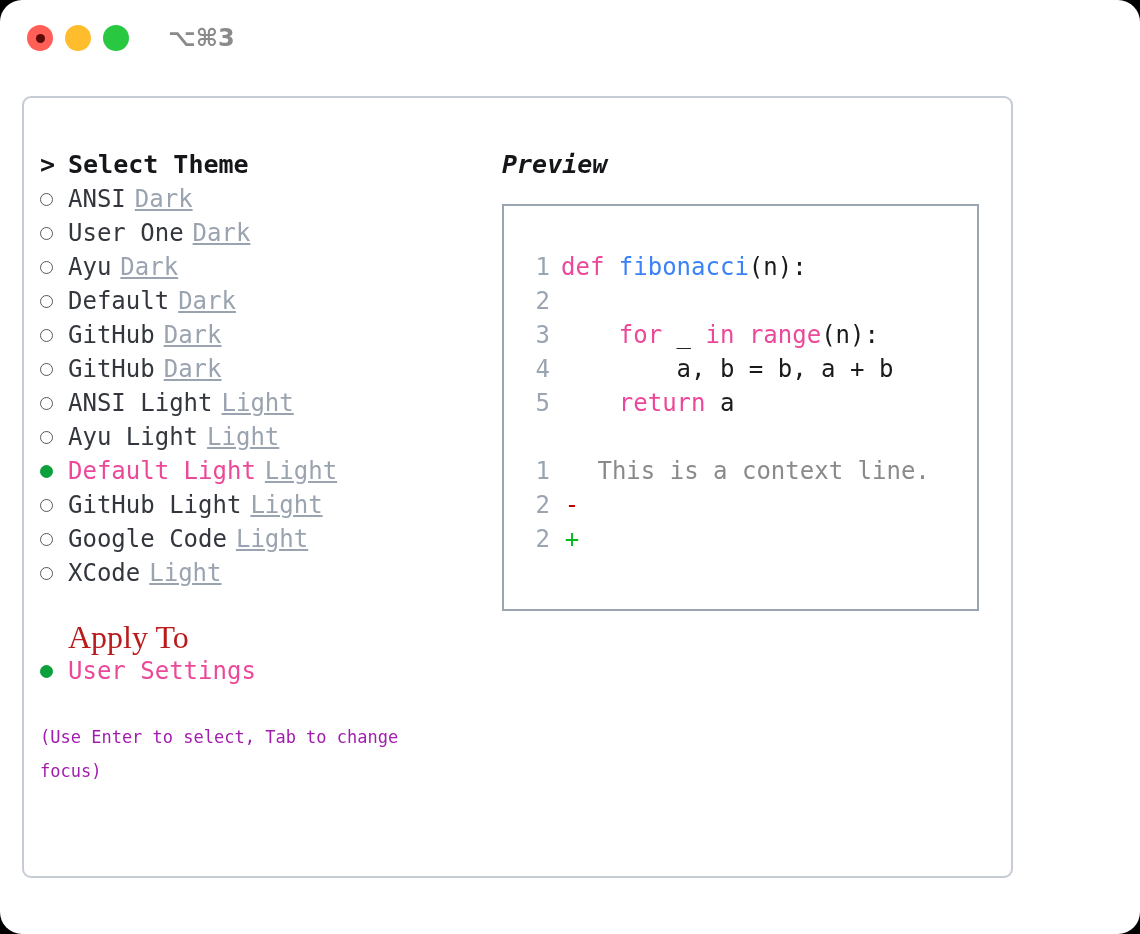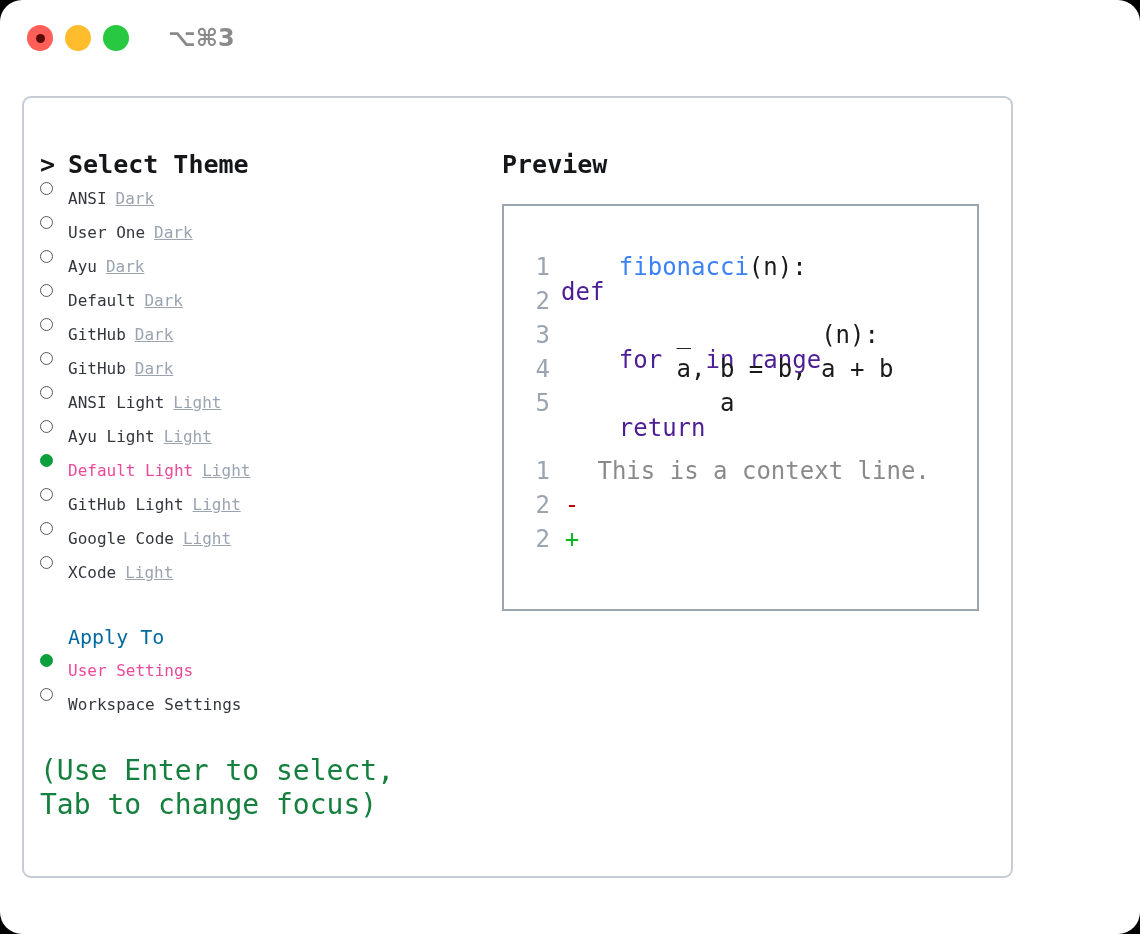--- a/index.html
+++ b/index.html
@@ -103,24 +103,24 @@
     white-space: pre;
     display: flex;
     align-items: baseline;
   }
   .list-header .caret {
     display: inline-block;
     width: 28px;
   }
   .opt-row {
     display: flex;
-    align-items: flex-start;
+    align-items: center;
     line-height: 34px;
     height: 34px;
-    font-size: 16px;
+    font-size: 24px;
     white-space: pre;
     color: #33373d;
   }
   .marker {
     width: 28px;
     flex: 0 0 28px;
     display: flex;
     align-items: center;
   }
   .radio {
@@ -138,43 +138,45 @@
   .opt-label { color: #33373d; }
   .opt-row.selected .opt-label { color: #ec4899; }
   .opt-variant {
     color: #9aa3b0;
     margin-left: 9px;
     text-decoration: underline;
   }
   
   #apply-group { margin-top: 30px; }
   .group-title {
-    font-size: 20px;
-    color: #0369a1;
+    font-size: 32px;
+    color: #b91c1c;
     line-height: 34px;
     height: 34px;
     padding-left: 28px;
     white-space: pre;
+    font-family: Liberation Serif, serif;
   }
   
   #hint {
     margin-top: 32px;
-    font-size: 28px;
-    color: #15803d;
+    font-size: 17px;
+    color: #a21caf;
     line-height: 34px;
     width: 410px;
     white-space: pre-wrap;
   }
   
   .preview-title {
     font-size: 25px;
     font-weight: bold;
     color: #14161a;
     line-height: 34px;
     white-space: pre;
+    font-style: italic;
   }
   #preview-box {
     margin-top: 22px;
     width: 477px;
     height: 407px;
     border: 2px solid #9aa5b1;
     box-sizing: border-box;
     background: #ffffff;
     padding: 44px 0 0 0;
   }
@@ -187,21 +189,21 @@
     padding-left: 16px;
   }
   .lineno {
     width: 30px;
     flex: 0 0 30px;
     text-align: right;
     color: #9aa5b1;
     margin-right: 11px;
   }
   .code-text { color: #1a1a1a; }
-  .kw { color: #4c1d95; margin-top: 25px; }
+  .kw { color: #ec4899; }
   .fn { color: #3b82f6; }
   .blank-line { height: 34px; }
   .sign {
     width: 22px;
     flex: 0 0 22px;
     text-align: center;
   }
   .diff-ctx, .diff-ctx .sign { color: #8a8a8a; }
   .diff-del, .diff-del .sign { color: #c40000; }
   .diff-add, .diff-add .sign { color: #0ab81f; }
@@ -241,21 +243,20 @@
           <div class="opt-row selected"><span class="marker"><span class="radio filled"></span></span><span class="opt-label">Default Light</span><span class="opt-variant">Light</span></div>
           <div class="opt-row"><span class="marker"><span class="radio"></span></span><span class="opt-label">GitHub Light</span><span class="opt-variant">Light</span></div>
           <div class="opt-row"><span class="marker"><span class="radio"></span></span><span class="opt-label">Google Code</span><span class="opt-variant">Light</span></div>
           <div class="opt-row"><span class="marker"><span class="radio"></span></span><span class="opt-label">XCode</span><span class="opt-variant">Light</span></div>
         </div>
 
       <div id="apply-group">
         <div class="group-title">Apply To</div>
         <div id="apply-list">
             <div class="opt-row selected"><span class="marker"><span class="radio filled"></span></span><span class="opt-label">User Settings</span></div>
-            <div class="opt-row"><span class="marker"><span class="radio"></span></span><span class="opt-label">Workspace Settings</span></div>
           </div>
       </div>
 
       <div id="hint">(Use Enter to select, Tab to change focus)</div>
     </div>
 
     <div id="right-col">
       <div class="preview-title">Preview</div>
       <div id="preview-box">
         <div id="code-block">

